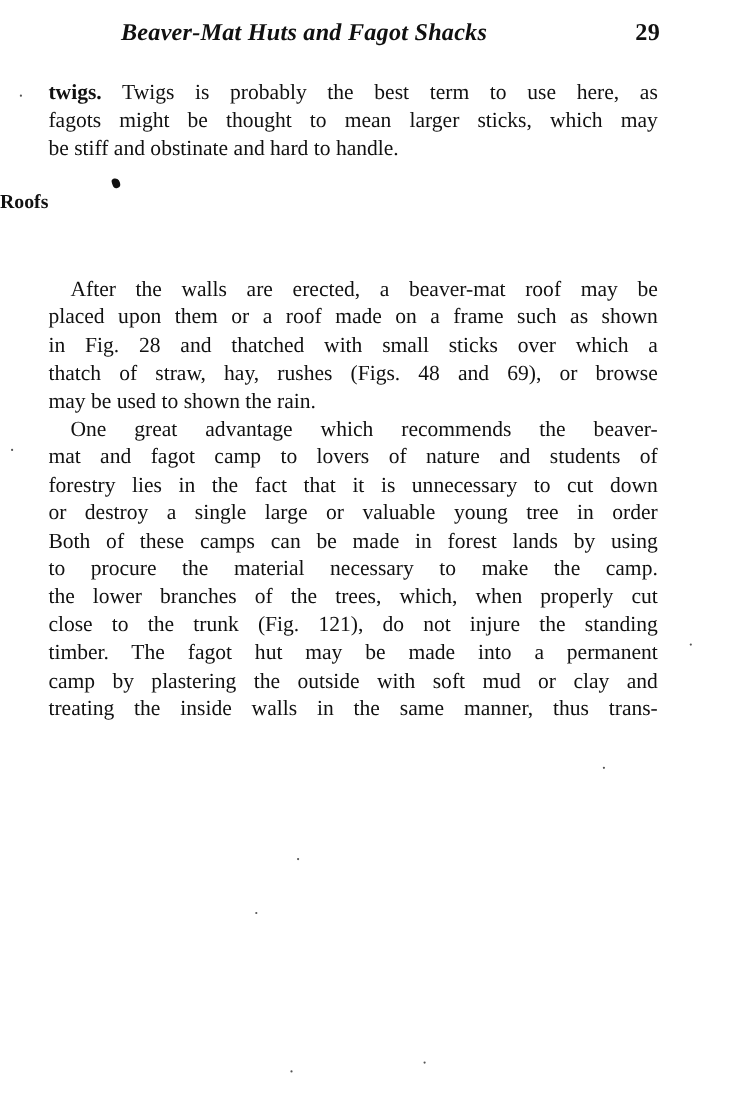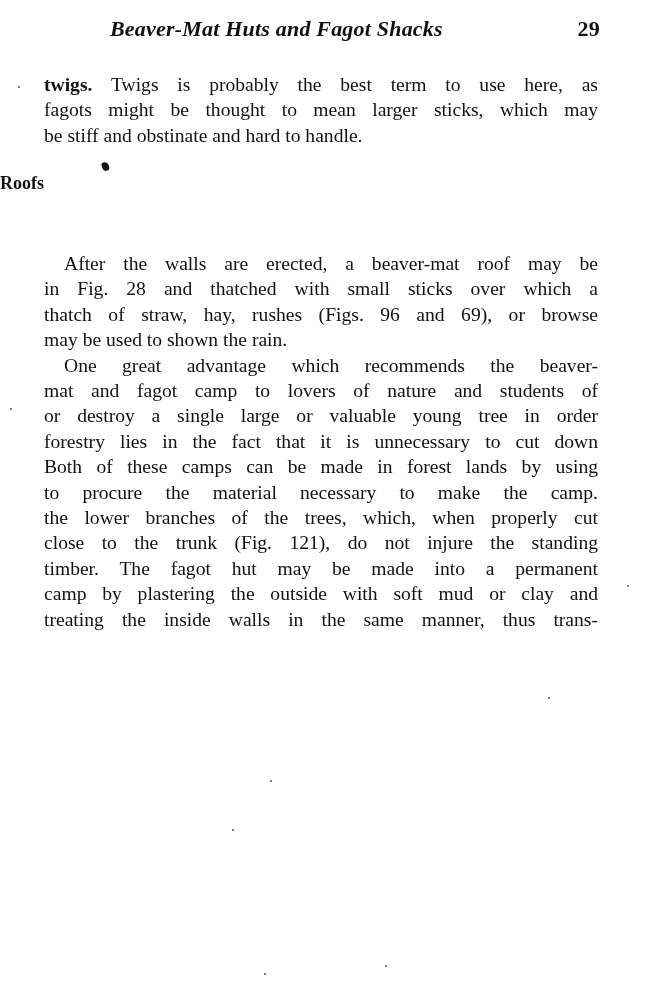--- a/index.html
+++ b/index.html
@@ -38,27 +38,28 @@
   <span class="line">fagots might be thought to mean larger sticks, which may</span>
   <span class="line last">be stiff and obstinate and hard to handle.</span>
 </div>
 
 <div class="ink"></div>
 
 <div class="heading">Roofs</div>
 
 <div class="text p2">
   <span class="line indent">After the walls are erected, a beaver-mat roof may be</span>
+  <span class="line">placed upon them or a roof made on a frame such as shown</span>
   <span class="line">in Fig. 28 and thatched with small sticks over which a</span>
-  <span class="line">thatch of straw, hay, rushes (Figs. 96 and 69), or browse</span>
+  <span class="line">thatch of straw, hay, rushes (Figs. 48 and 69), or browse</span>
   <span class="line last">may be used to shown the rain.</span>
   <span class="line indent">One great advantage which recommends the beaver-</span>
   <span class="line">mat and fagot camp to lovers of nature and students of</span>
+  <span class="line">forestry lies in the fact that it is unnecessary to cut down</span>
   <span class="line">or destroy a single large or valuable young tree in order</span>
-  <span class="line">forestry lies in the fact that it is unnecessary to cut down</span>
   <span class="line">Both of these camps can be made in forest lands by using</span>
   <span class="line">to procure the material necessary to make the camp.</span>
   <span class="line">the lower branches of the trees, which, when properly cut</span>
   <span class="line">close to the trunk (Fig. 121), do not injure the standing</span>
   <span class="line">timber. The fagot hut may be made into a permanent</span>
   <span class="line">camp by plastering the outside with soft mud or clay and</span>
   <span class="line">treating the inside walls in the same manner, thus trans-</span>
 </div>
 
 <div class="speck" style="left:18px;top:86px"></div>

